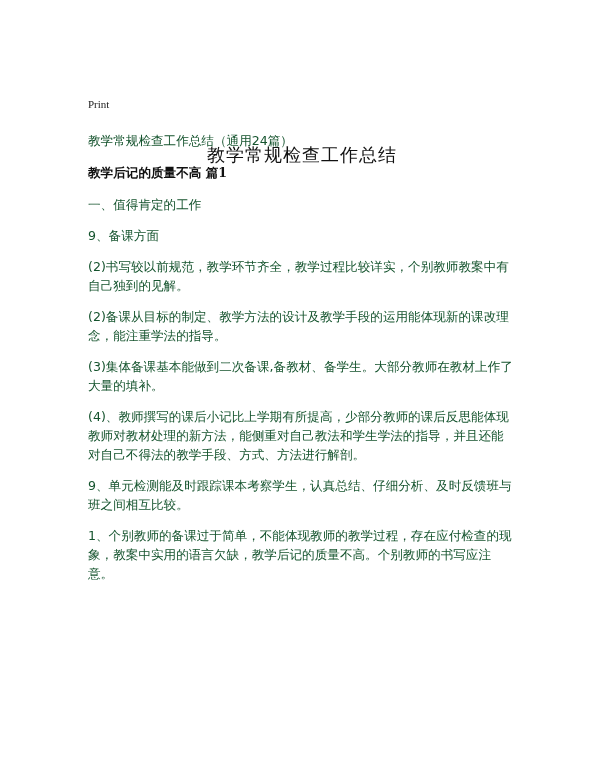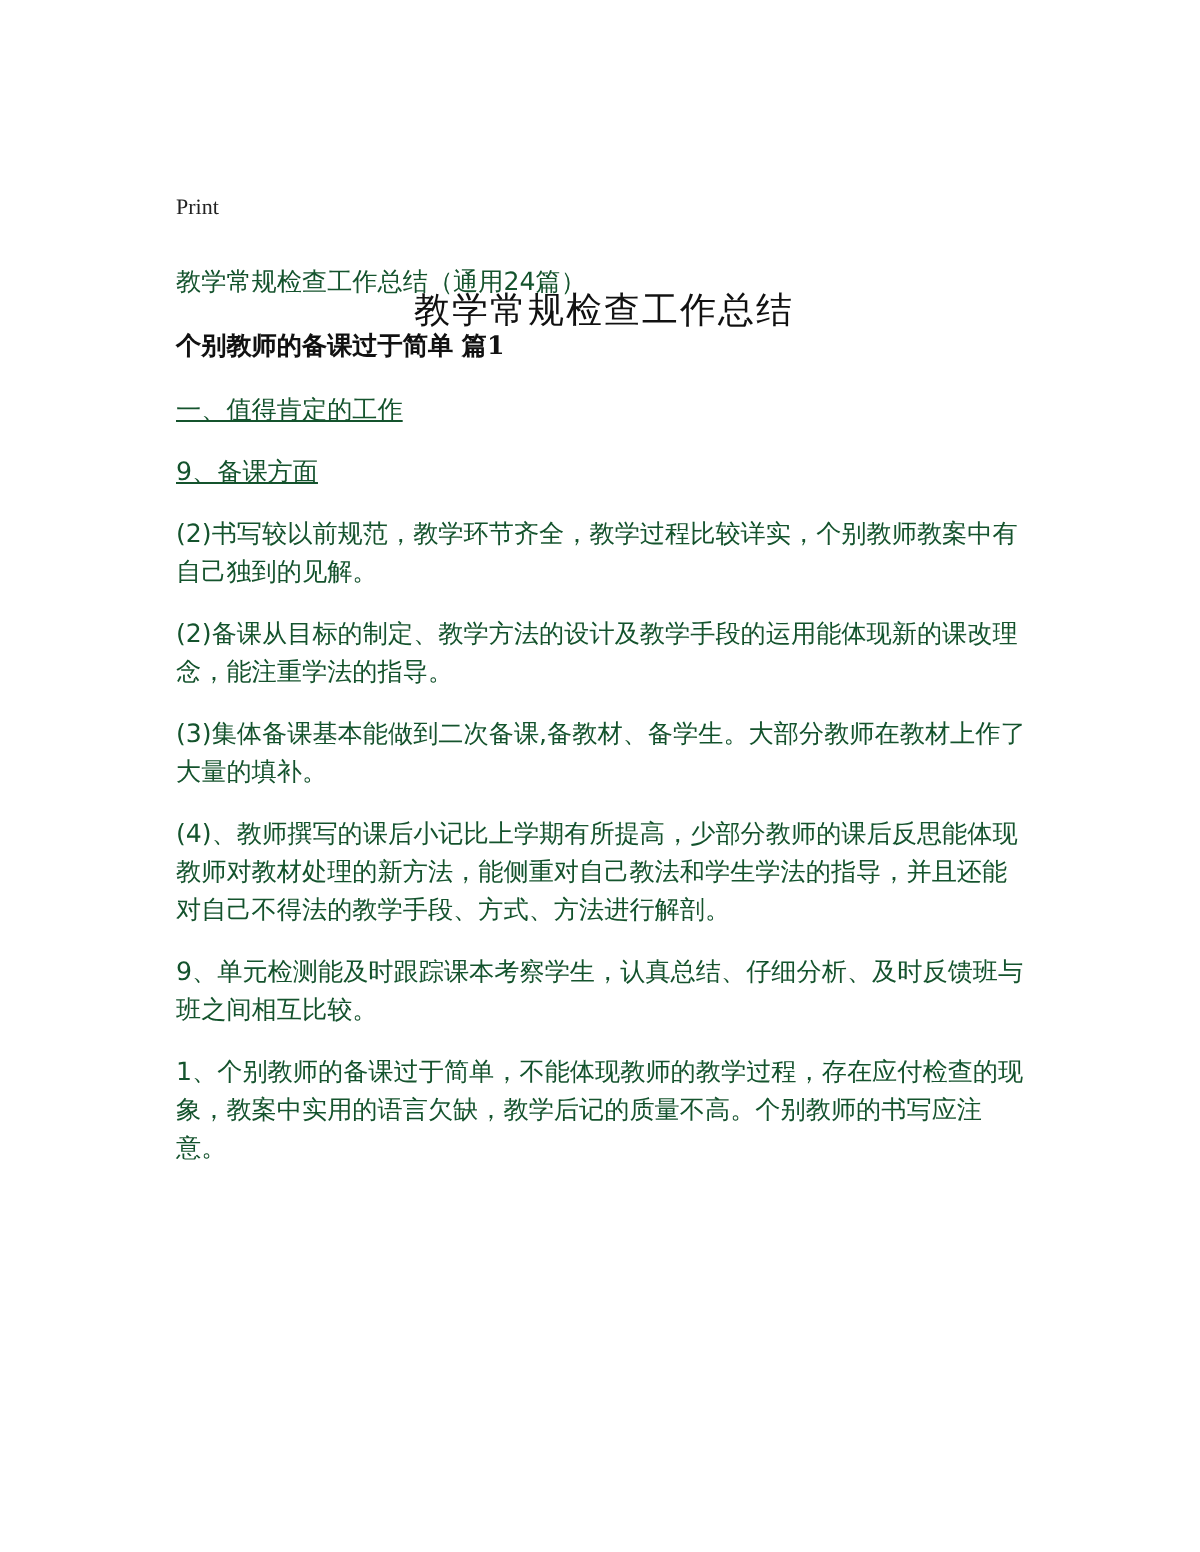--- a/index.html
+++ b/index.html
@@ -55,32 +55,32 @@
       word-break: break-all;
     }
     .p.subtitle { margin-bottom: 13px; }
     .p.section-title {
       font-weight: bold;
       font-family: "DejaVu Serif", "Liberation Serif", serif;
       font-size: 12.6px;
       margin-bottom: 13px;
       color: #111;
     }
-    .p.heading { margin-bottom: 12px; text-decoration: underline; }
+    .p.heading { margin-bottom: 12px; }
   </style>
 </head>
 <body>
 
 <div class="page">
   <div class="print-label">Print</div>
   <div class="doc-title">教学常规检查工作总结</div>
 
   <div class="doc-body">
     <p class="p subtitle">教学常规检查工作总结（通用24篇）</p>
-    <p class="p section-title">个别教师的备课过于简单 篇1</p>
+    <p class="p section-title">教学后记的质量不高 篇1</p>
 
     <p class="p heading">一、值得肯定的工作</p>
     <p class="p heading">9、备课方面</p>
     <p class="p">(2)书写较以前规范，教学环节齐全，教学过程比较详实，个别教师教案中有自己独到的见解。</p>
     <p class="p">(2)备课从目标的制定、教学方法的设计及教学手段的运用能体现新的课改理念，能注重学法的指导。</p>
     <p class="p">(3)集体备课基本能做到二次备课,备教材、备学生。大部分教师在教材上作了大量的填补。</p>
     <p class="p">(4)、教师撰写的课后小记比上学期有所提高，少部分教师的课后反思能体现教师对教材处理的新方法，能侧重对自己教法和学生学法的指导，并且还能对自己不得法的教学手段、方式、方法进行解剖。</p>
     <p class="p">9、单元检测能及时跟踪课本考察学生，认真总结、仔细分析、及时反馈班与班之间相互比较。</p>
     <p class="p">1、个别教师的备课过于简单，不能体现教师的教学过程，存在应付检查的现象，教案中实用的语言欠缺，教学后记的质量不高。个别教师的书写应注意。</p>
 

